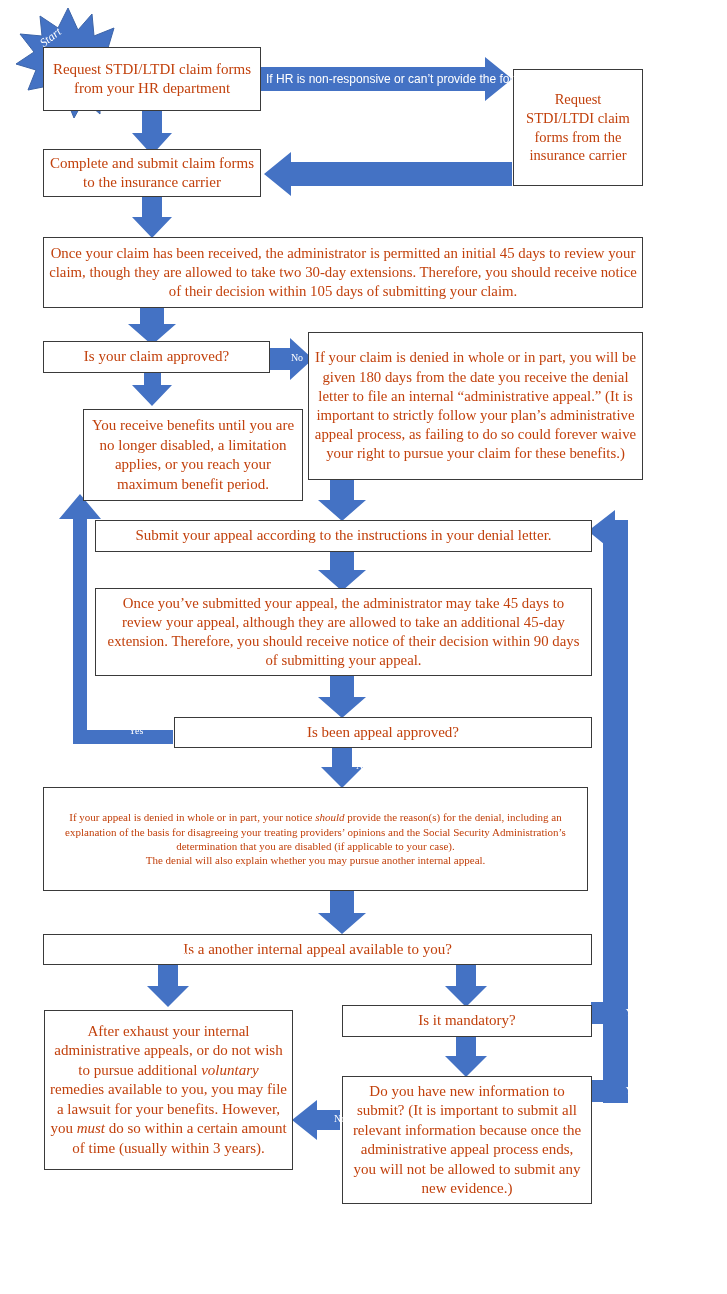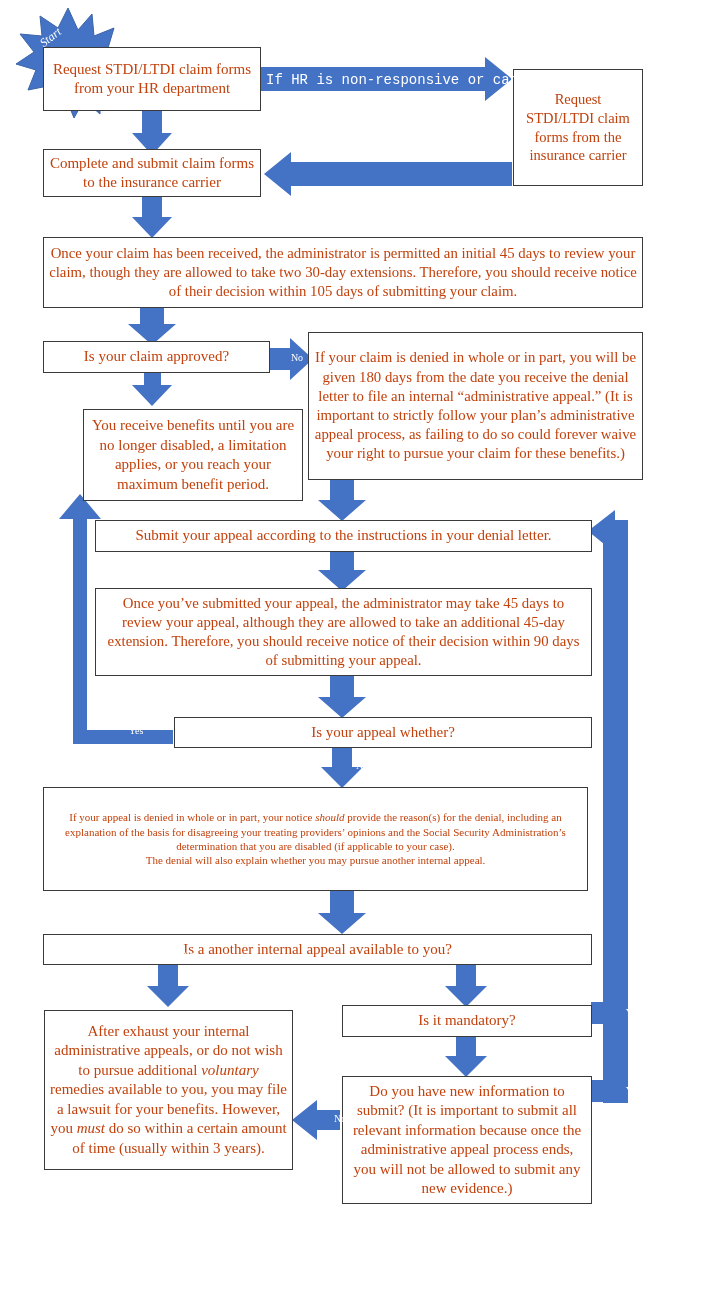--- a/index.html
+++ b/index.html
@@ -50,22 +50,22 @@
     line-height: 1;
     text-align: center;
     z-index: 6;
     white-space: nowrap;
     pointer-events: none;
     margin-left: 20px;
   }
   .arrow-caption {
     position: absolute;
     color: #ffffff;
-    font-family: Liberation Mono, monospace;
-    font-size: 14px;
+    font-family: Liberation Sans, sans-serif;
+    font-size: 12px;
     text-align: center;
     z-index: 6;
     white-space: nowrap;
   }
   .start-label {
     position: absolute;
     color: #ffffff;
     font-family: "Liberation Serif", "DejaVu Serif", serif;
     font-size: 12px;
     font-style: italic;
@@ -222,21 +222,21 @@
   <div class="node-box" style="left:95px; top:520px; width:497px; height:32px; font-size:15px;">
     <span class="txt">Submit your appeal according to the instructions in your denial letter.</span>
   </div>
 
   <div class="node-box" style="left:95px; top:588px; width:497px; height:88px; font-size:14.8px;">
     <span class="txt">Once you’ve submitted your appeal, the administrator may take 45 days to review your appeal, although they are allowed to take an additional 45-day extension. Therefore, you should receive notice of their decision within 90 days of submitting your appeal.</span>
   </div>
 
   <div class="node-box" style="left:174px; top:717px; width:418px; height:31px; font-size:15px;">
     <span class="txt">
-      <span>Is your appeal whether?</span>
+      <span>Is been appeal approved?</span>
     </span>
   </div>
 
   <div class="node-box" style="left:43px; top:787px; width:545px; height:104px; font-size:11px;">
     <span class="txt">
       <span>If your appeal is denied in whole or in part, your notice </span><i class="em">should</i><span> provide the reason(s) for the denial, including an explanation of the basis for disagreeing your treating providers’ opinions and the Social Security Administration’s determination that you are disabled (if applicable to your case).</span><br>
       <span>The denial will also explain whether you may pursue another internal appeal.</span>
     </span>
   </div>
 

